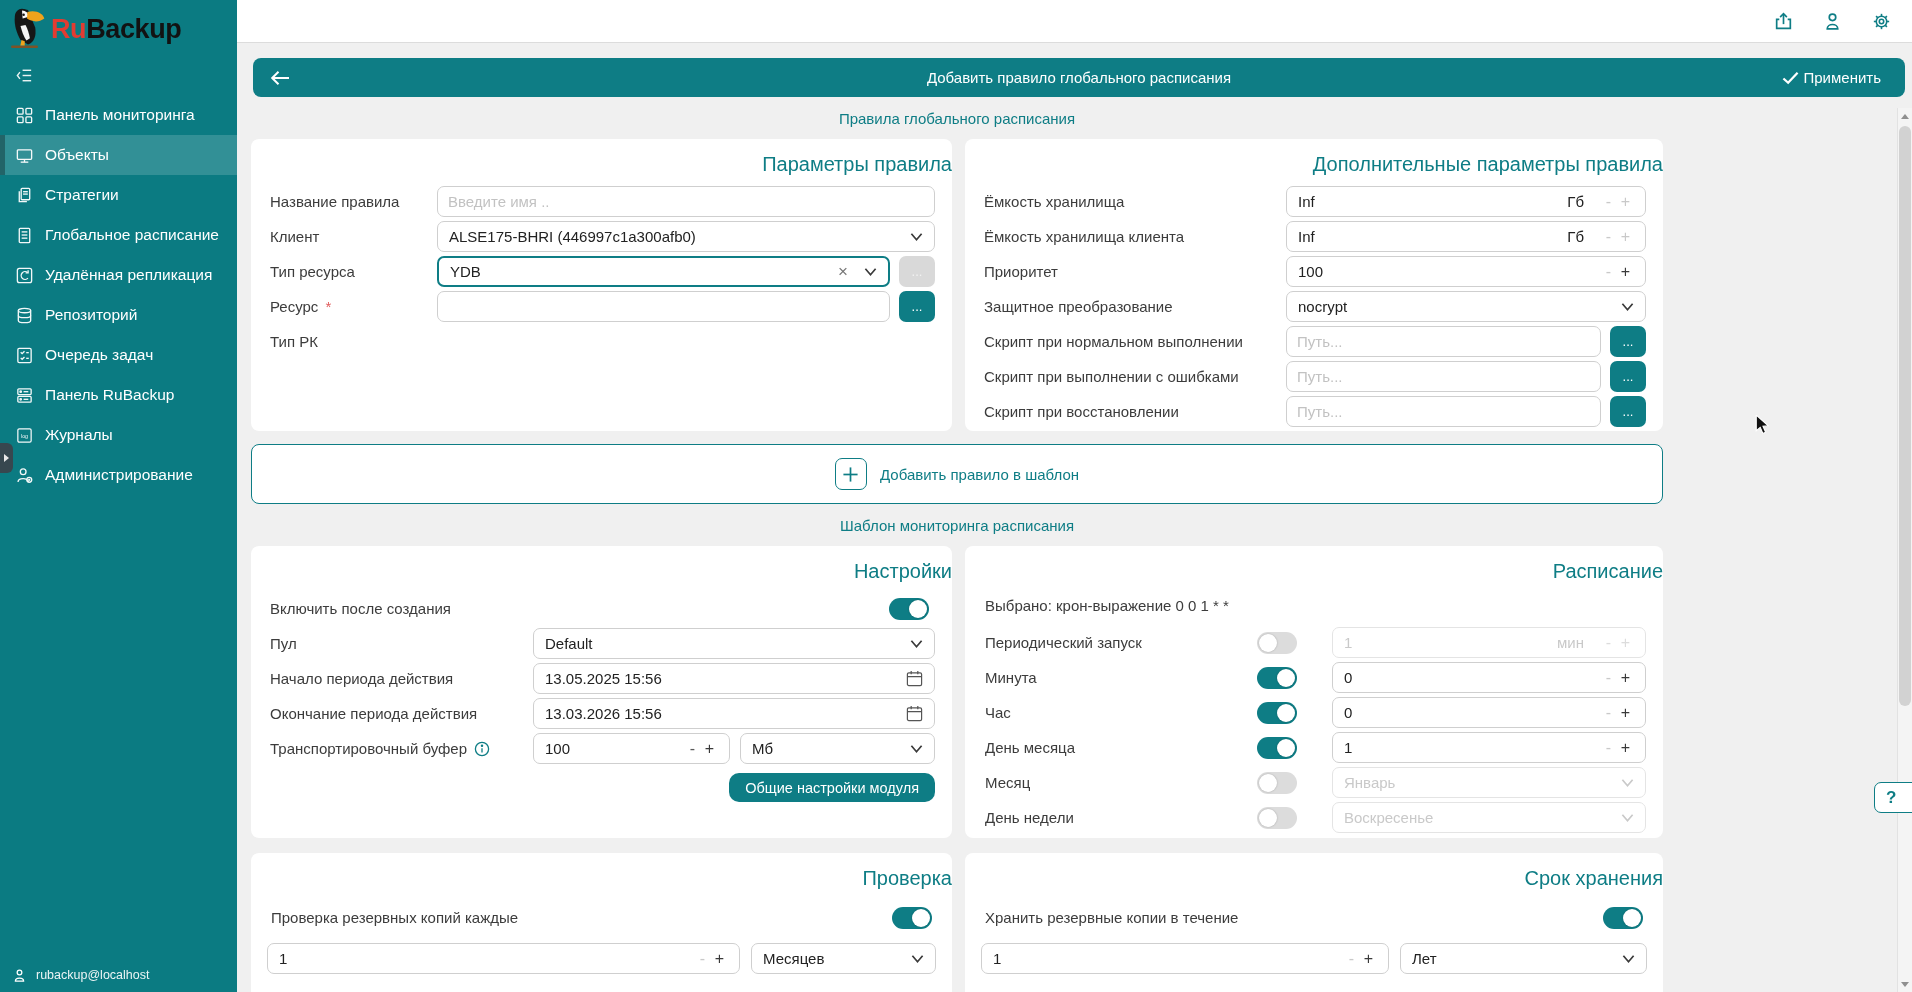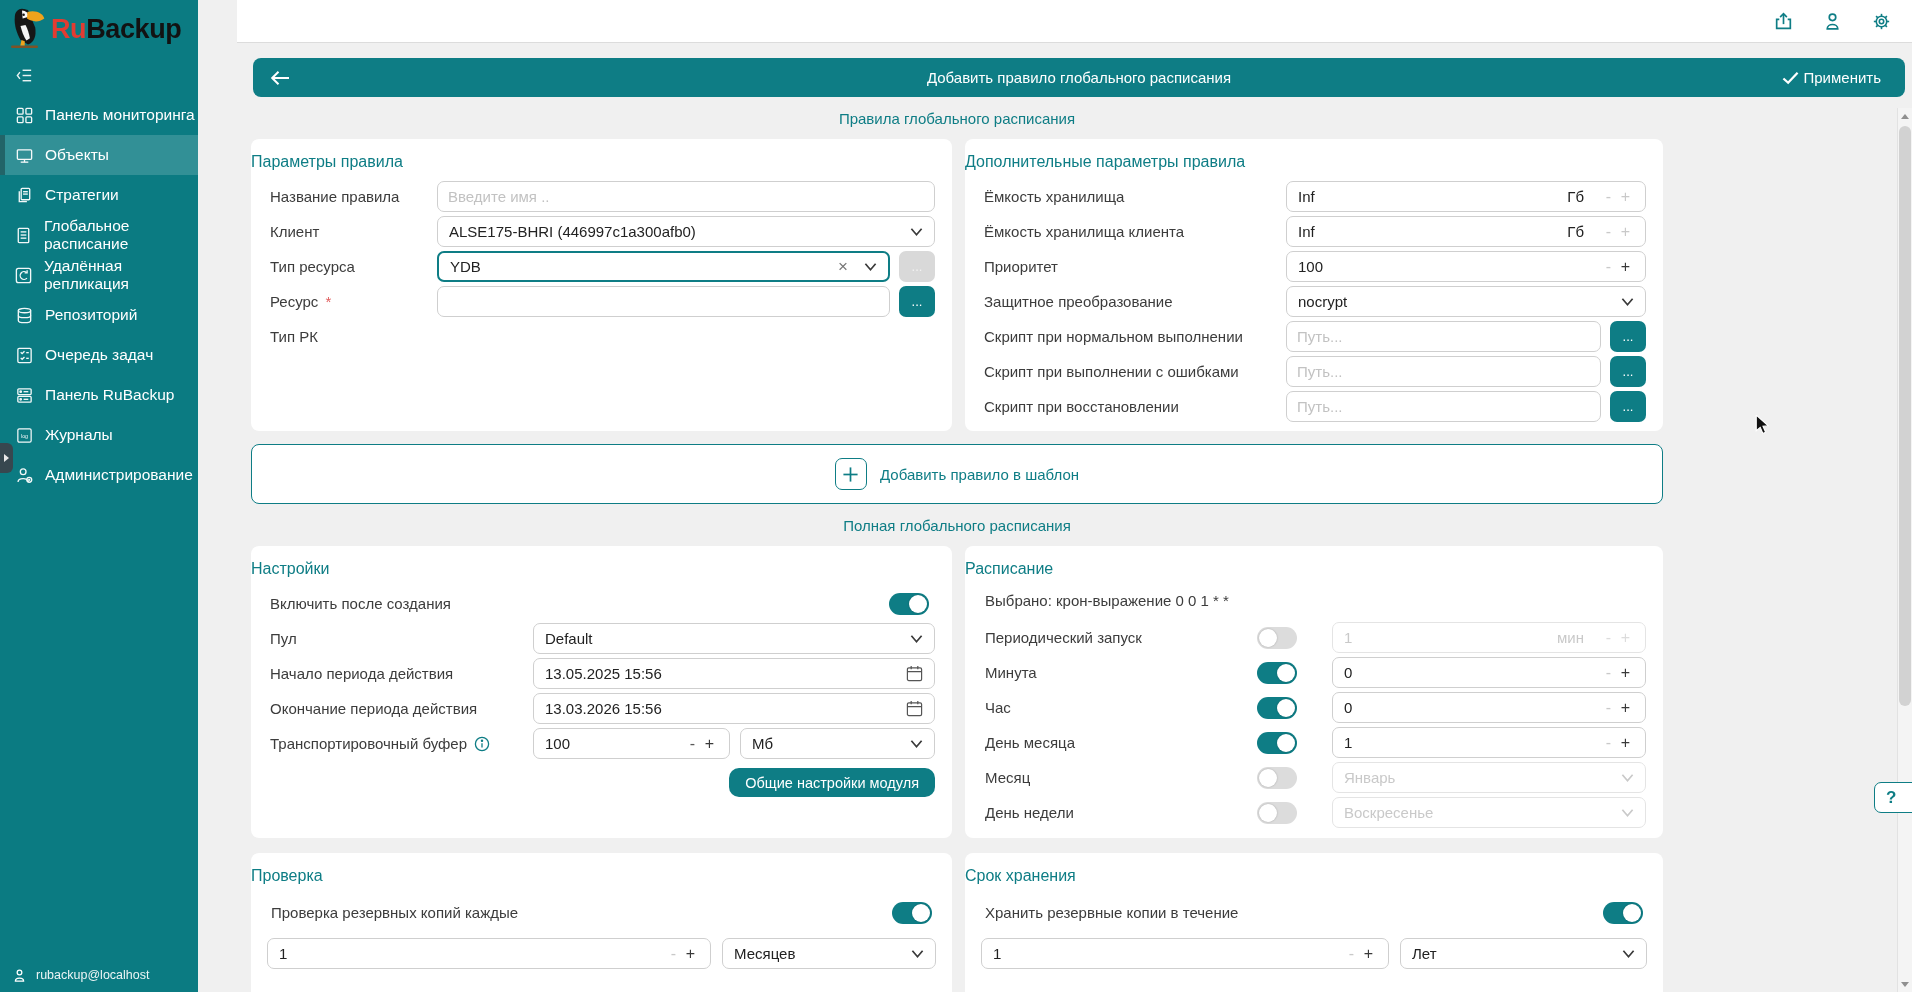--- a/index.html
+++ b/index.html
@@ -9,21 +9,21 @@
   svg{display:block}
 
   
   .topbar{position:absolute;left:237px;top:0;width:1675px;height:43px;background:#fff;
           border-bottom:1px solid #dcdcdc;box-sizing:border-box;display:flex;align-items:center;
           justify-content:flex-end;padding-right:20px;z-index:3}
   .tb-icons{display:flex;gap:28px;align-items:center}
   .tb-icon{cursor:pointer}
 
   
-  .sidebar{position:absolute;left:0;top:0;width:198px;height:992px;background:var(--side);z-index:5}
+  .sidebar{position:absolute;left:0;top:0;width:237px;height:992px;background:var(--side);z-index:5}
   .logo{display:flex;align-items:center;gap:5px;padding:6px 0 0 8px}
   .brand{font-size:27px;font-weight:bold;letter-spacing:-0.4px}
   .brand-ru{color:#e23c32}
   .brand-backup{color:#121212}
   .collapse{padding:14px 0 2px 15px;cursor:pointer;opacity:.9}
   .menu{margin-top:8px}
   .mi{display:flex;align-items:center;gap:11px;height:40px;padding-left:14px;color:#fff;
       font-size:15.5px;cursor:pointer}
   .mi.selected{background:rgba(255,255,255,0.16);border-left:5px solid rgba(0,0,0,0.30);padding-left:9px}
   .mi-ico{width:20px;display:flex;justify-content:center;opacity:.95}
@@ -47,21 +47,21 @@
   .ph-title{position:absolute;left:0;right:0;text-align:center;color:#fff;font-size:15px;pointer-events:none}
   .apply{margin-left:auto;display:flex;align-items:center;gap:4px;background:transparent;border:none;
          color:#fff;font-size:15px;padding-right:24px;cursor:pointer;z-index:2;font-family:inherit}
 
   .section-title{width:1412px;text-align:center;color:var(--accent);font-size:15px;margin-top:13px}
 
   .cards{display:flex;gap:13px;margin-top:12px;width:1412px}
   .card{background:#fff;border-radius:8px;height:292px;box-sizing:border-box;overflow:hidden}
   .c-l{width:701px}
   .c-r{width:698px}
-  .card h3{margin:0;padding:14px 0 10px;text-align:left;color:var(--accent);font-size:16px;font-weight:normal}
+  .card h3{margin:0;padding:14px 0 10px;text-align:right;color:var(--accent);font-size:20px;font-weight:normal}
 
   .frow{display:flex;align-items:center;height:31px;margin:0 17px 4px 19px}
   .flabel{font-size:15px;color:#3c3c3c;flex-shrink:0;display:flex;align-items:center;gap:7px}
   .w170{width:167px}
   .w302{width:302px}
   .w263{width:263px}
   .req{color:#e05c5c}
 
   .tinput{flex:1;height:31px;border:1px solid #cfcfcf;border-radius:7px;padding:0 10px;font-size:15px;
           color:#222;font-family:inherit;box-sizing:border-box;min-width:0;background:#fff;outline:none}
@@ -111,21 +111,21 @@
   .btnrow{justify-content:flex-end;margin-top:8px}
 
   .sched-sub{margin:4px 20px 13px;font-size:15px;color:#3c3c3c}
   .srow{display:flex;align-items:center;height:31px;margin:0 17px 4px 20px}
   .slabel{width:272px;font-size:15px;color:#3c3c3c;flex-shrink:0}
   .sctrl{width:314px;margin-left:auto;display:flex}
 
   .vrow{display:flex;align-items:center;height:31px;margin:2px 20px 10px 20px}
   .vrow .flabel{flex:1}
   .brow{display:flex;align-items:center;gap:11px;margin:0 16px}
-  .w185{flex:none;width:214px}
+  .w185{flex:none;width:185px}
   .w247{flex:none;width:247px}
 
   
   .vscroll{position:absolute;right:0;top:108px;width:15px;height:884px;background:#f4f4f4;
            border-left:1px solid #e2e2e2;box-sizing:border-box;z-index:4}
   .sb-btn{position:absolute;left:0;width:14px;height:16px;display:flex;align-items:center;justify-content:center;cursor:pointer}
   .sb-up{top:0}
   .sb-down{bottom:0}
   .tri-up{width:0;height:0;border-left:4px solid transparent;border-right:4px solid transparent;border-bottom:5px solid #8f8f8f}
   .tri-dn{width:0;height:0;border-left:4px solid transparent;border-right:4px solid transparent;border-top:5px solid #8f8f8f}
@@ -456,21 +456,21 @@
   <button class="add-rule">
     <span class="plus-box">
       <svg width="17" height="17" viewBox="0 0 18 18" stroke="#0e7d85" stroke-width="1.8" fill="none">
         <line x1="9" y1="1.5" x2="9" y2="16.5"></line>
           <line x1="1.5" y1="9" x2="16.5" y2="9"></line>
       </svg>
     </span>
     <span>Добавить правило в шаблон</span>
   </button>
 
-  <div class="section-title">Полная глобального расписания</div>
+  <div class="section-title">Шаблон мониторинга расписания</div>
 
   <div class="cards">
 
     <section class="card c-l">
       <h3>Настройки</h3>
 
       <div class="frow">
         <span class="flabel">Включить после создания</span>
         <span class="toggle on tog-right"></span>
       </div>

